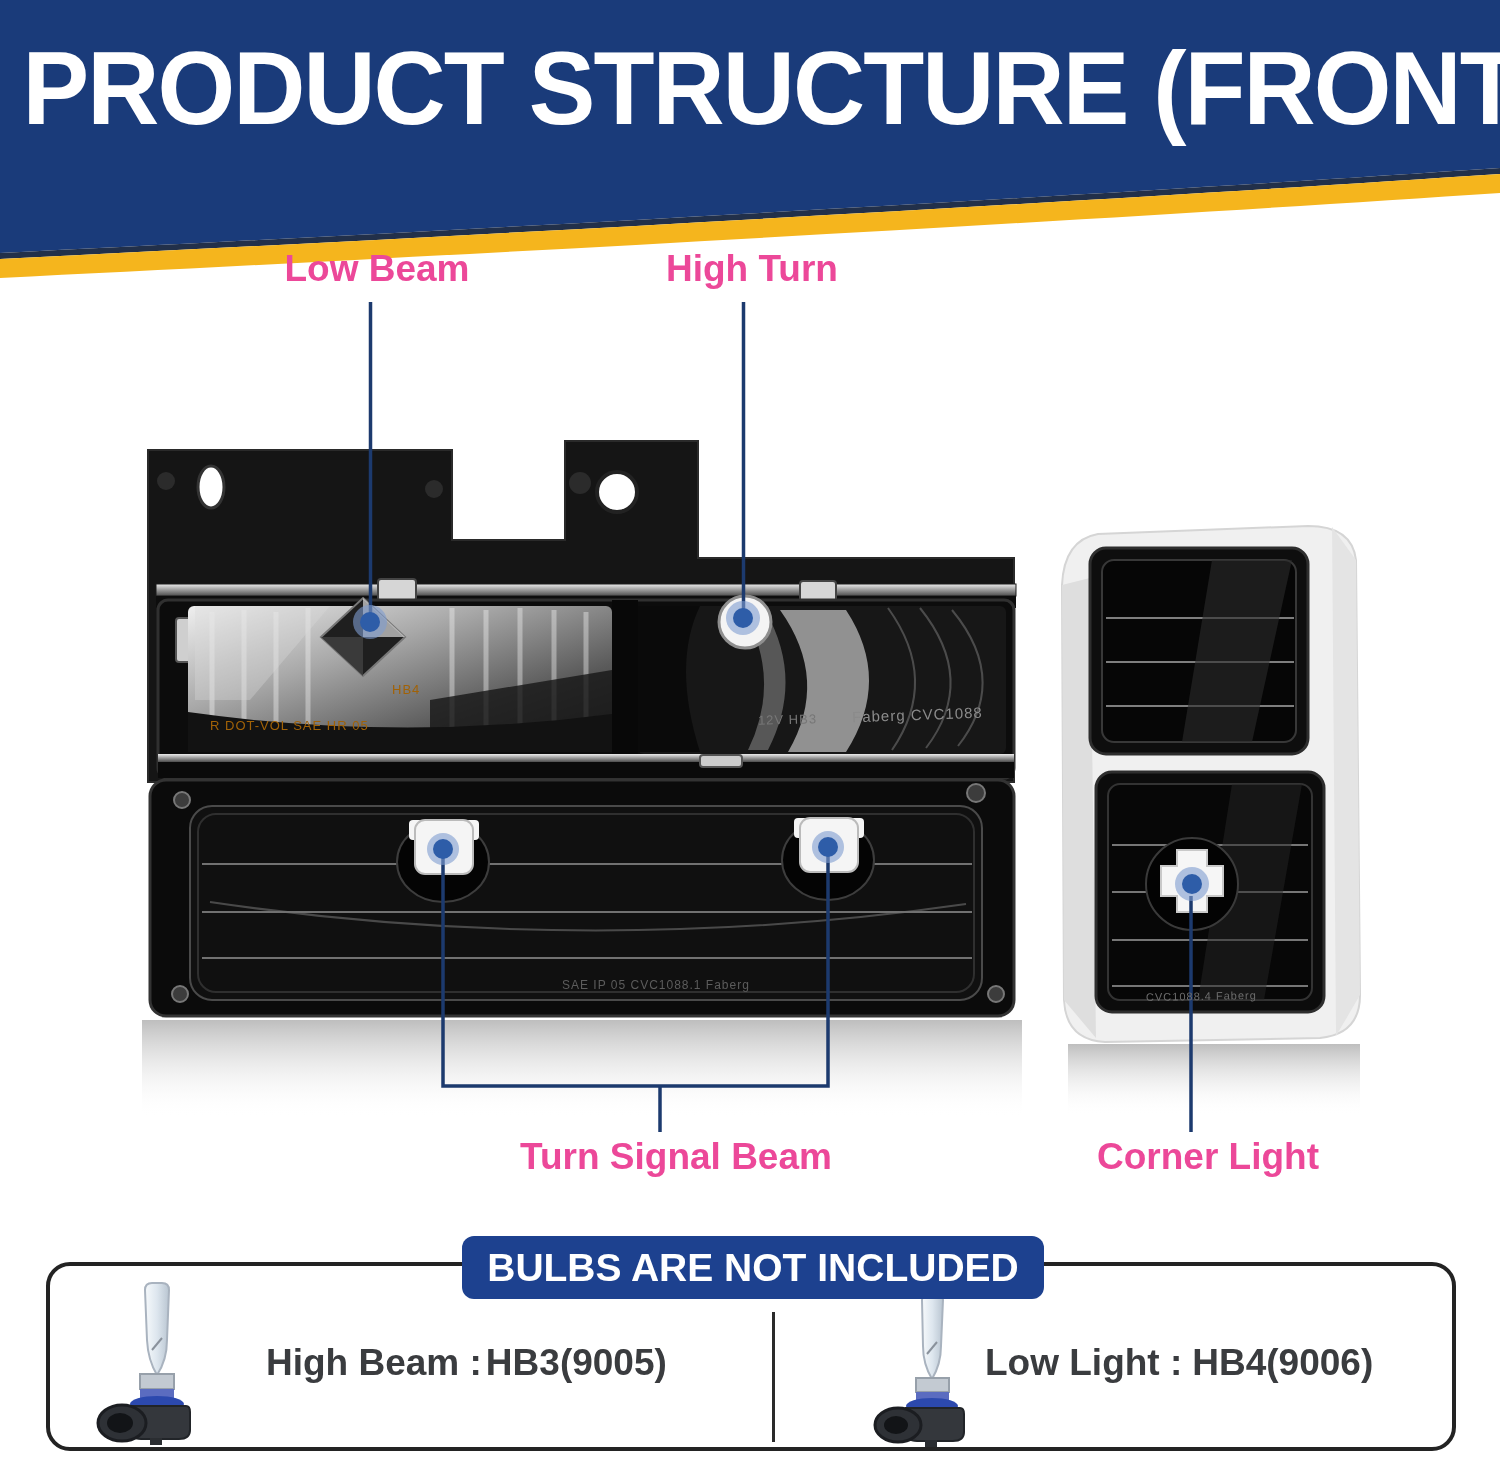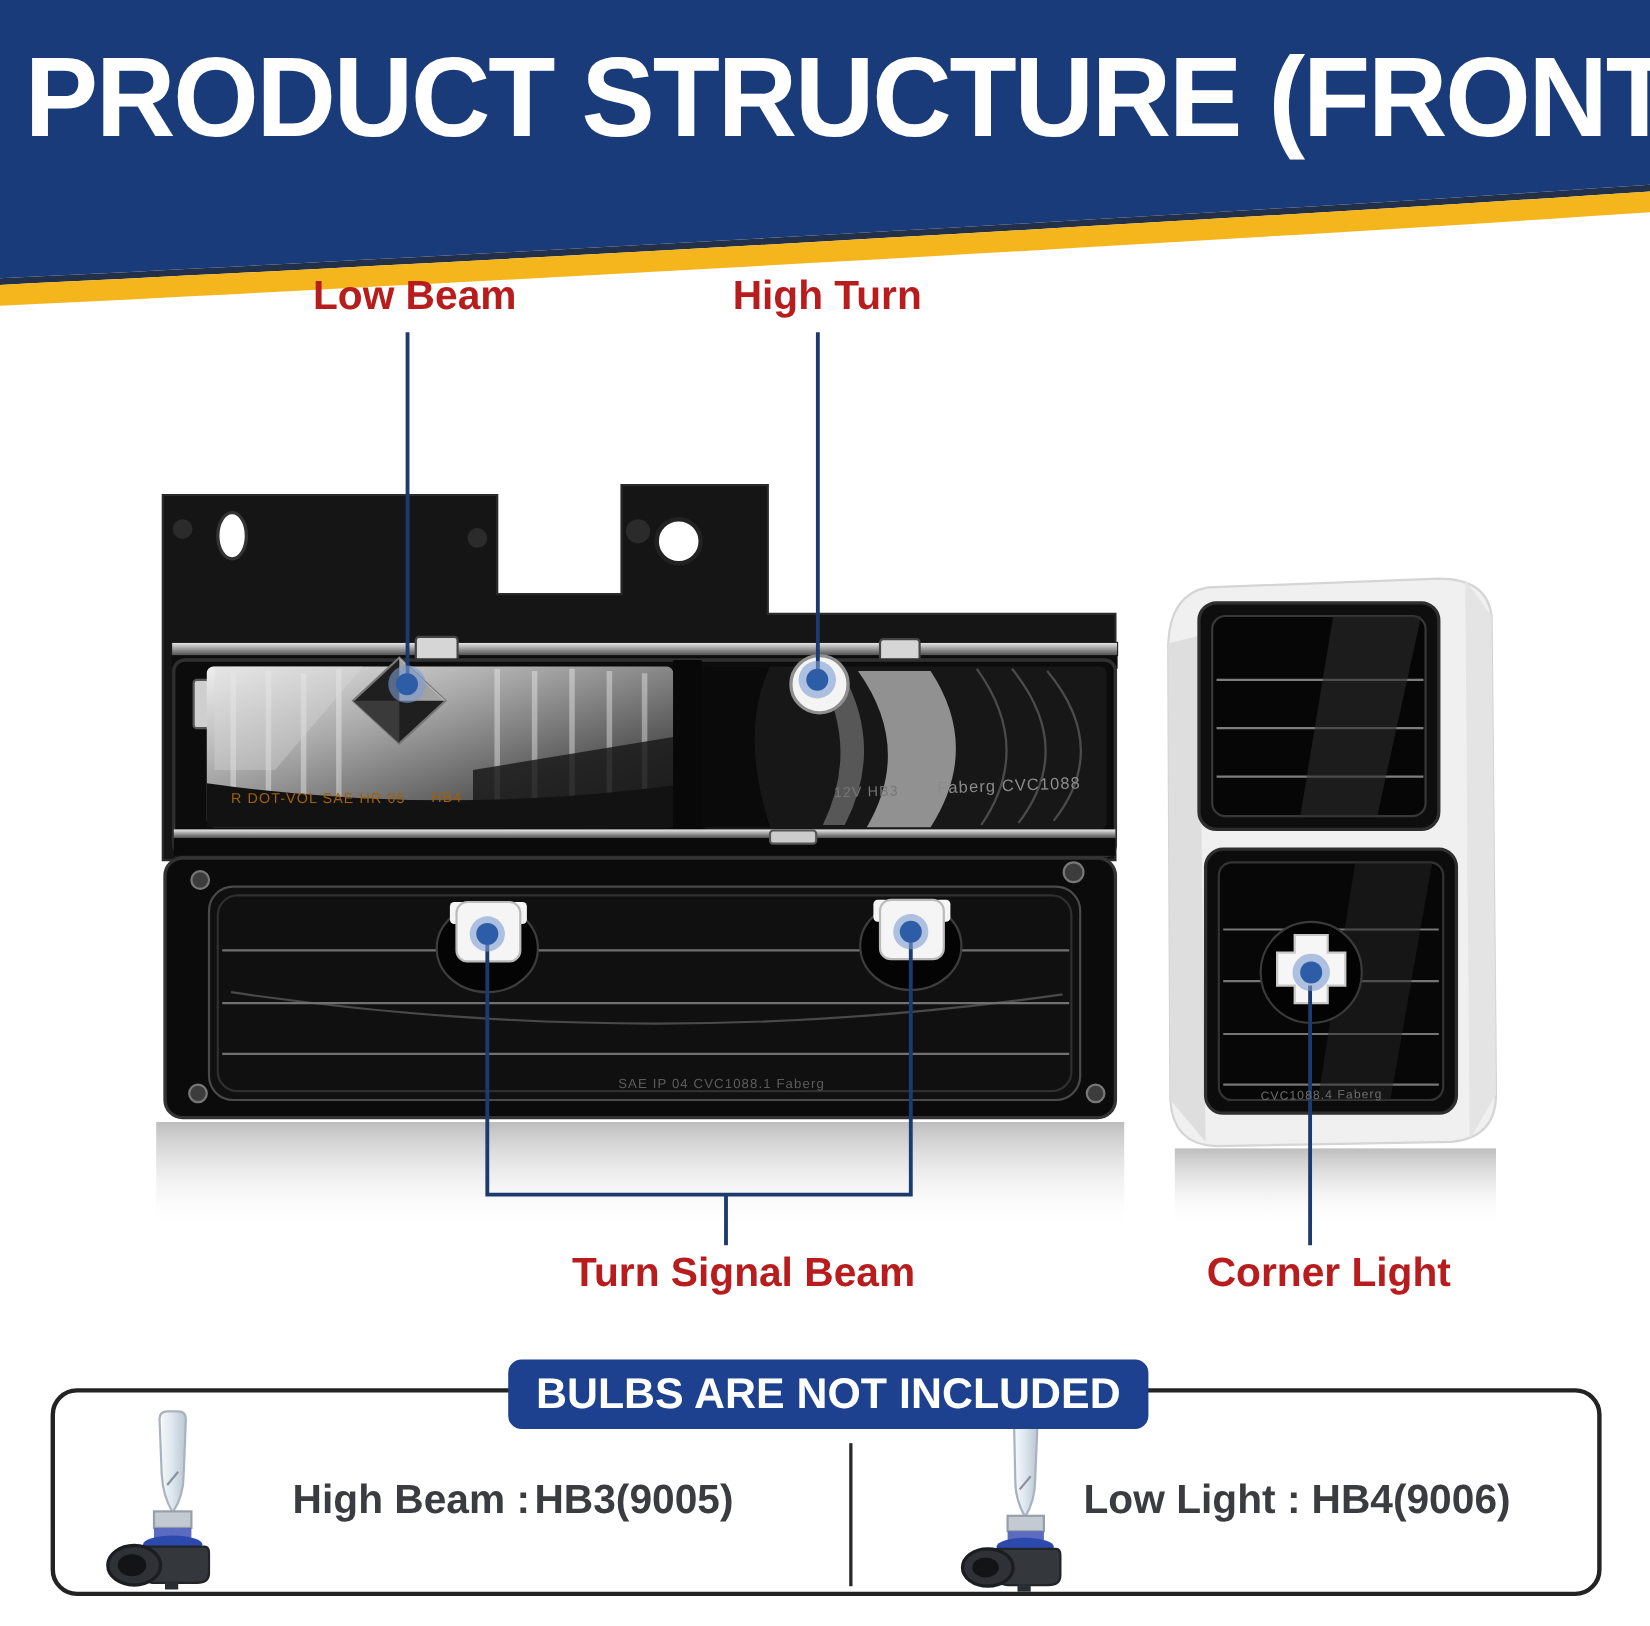--- a/index.html
+++ b/index.html
@@ -8,29 +8,29 @@
     font-family:"Liberation Sans", sans-serif;
   }
   .art{position:absolute;left:0;top:0;width:1500px;height:1478px;}
   .title{
     position:absolute;top:30px;left:0;width:100%;margin:0;text-align:center;
     color:#ffffff;font-size:103px;font-weight:bold;letter-spacing:-2px;
     transform:scaleX(0.97);transform-origin:center;white-space:nowrap;
   }
   .callout{
     position:absolute;transform:translateX(-50%);font-size:37px;font-weight:bold;
-    color:#b91c1c;white-space:nowrap;
+    color:#ec4899;white-space:nowrap;
   }
   #co-low{left:377px;top:248px}
   #co-high{left:752px;top:248px}
   #co-turn{left:676px;top:1136px}
   #co-corner{left:1208px;top:1136px}
   .marking{position:absolute;font-size:13px;color:#a16207;letter-spacing:1px;white-space:nowrap}
   #mk-left{left:210px;top:718px}
-  #mk-hb4{left:392px;top:717px}
+  #mk-hb4{left:392px;top:682px}
   #mk-right{left:758px;top:712px;transform:rotate(-1.5deg);color:#777}
   #mk-brand{left:852px;top:706px;transform:rotate(-2deg);color:#8b8b8b;font-size:15px}
   #mk-signal{left:562px;top:978px;color:#5c5c5c;font-size:12px}
   #mk-corner{left:1146px;top:990px;color:#6d6d6d;font-size:11px;transform:rotate(-1deg)}
   .panel{
     position:absolute;left:46px;top:1262px;width:1402px;height:181px;
     border:4px solid #232323;border-radius:24px;background:#fff;
   }
   .banner{
     position:absolute;left:462px;top:1236px;width:582px;height:63px;background:#1d418f;
@@ -238,21 +238,21 @@
 
   <div class="callout" id="co-low">Low Beam</div>
   <div class="callout" id="co-high">High Turn</div>
   <div class="callout" id="co-corner">Corner Light</div>
   <div class="callout" id="co-turn">Turn Signal Beam</div>
 
   <span class="marking" id="mk-left">R DOT-VOL SAE HR 05</span>
   <span class="marking" id="mk-hb4">HB4</span>
   <span class="marking" id="mk-right">12V HB3</span>
   <span class="marking" id="mk-brand">Faberg CVC1088</span>
-  <span class="marking" id="mk-signal">SAE IP 04 CVC1088.1 Faberg</span>
+  <span class="marking" id="mk-signal">SAE IP 05 CVC1088.1 Faberg</span>
   <span class="marking" id="mk-corner">CVC1088.4 Faberg</span>
 
   <div class="panel"></div>
   <div class="divider"></div>
 
   <svg class="bulb-art" id="bulb-high" width="130" height="168" viewBox="0 0 130 168">
     <defs>
       <linearGradient id="glassG1" x1="0" y1="0" x2="1" y2="0">
         <stop offset="0" stop-color="#f7fafc"></stop>
           <stop offset="0.5" stop-color="#dde6ee"></stop>

